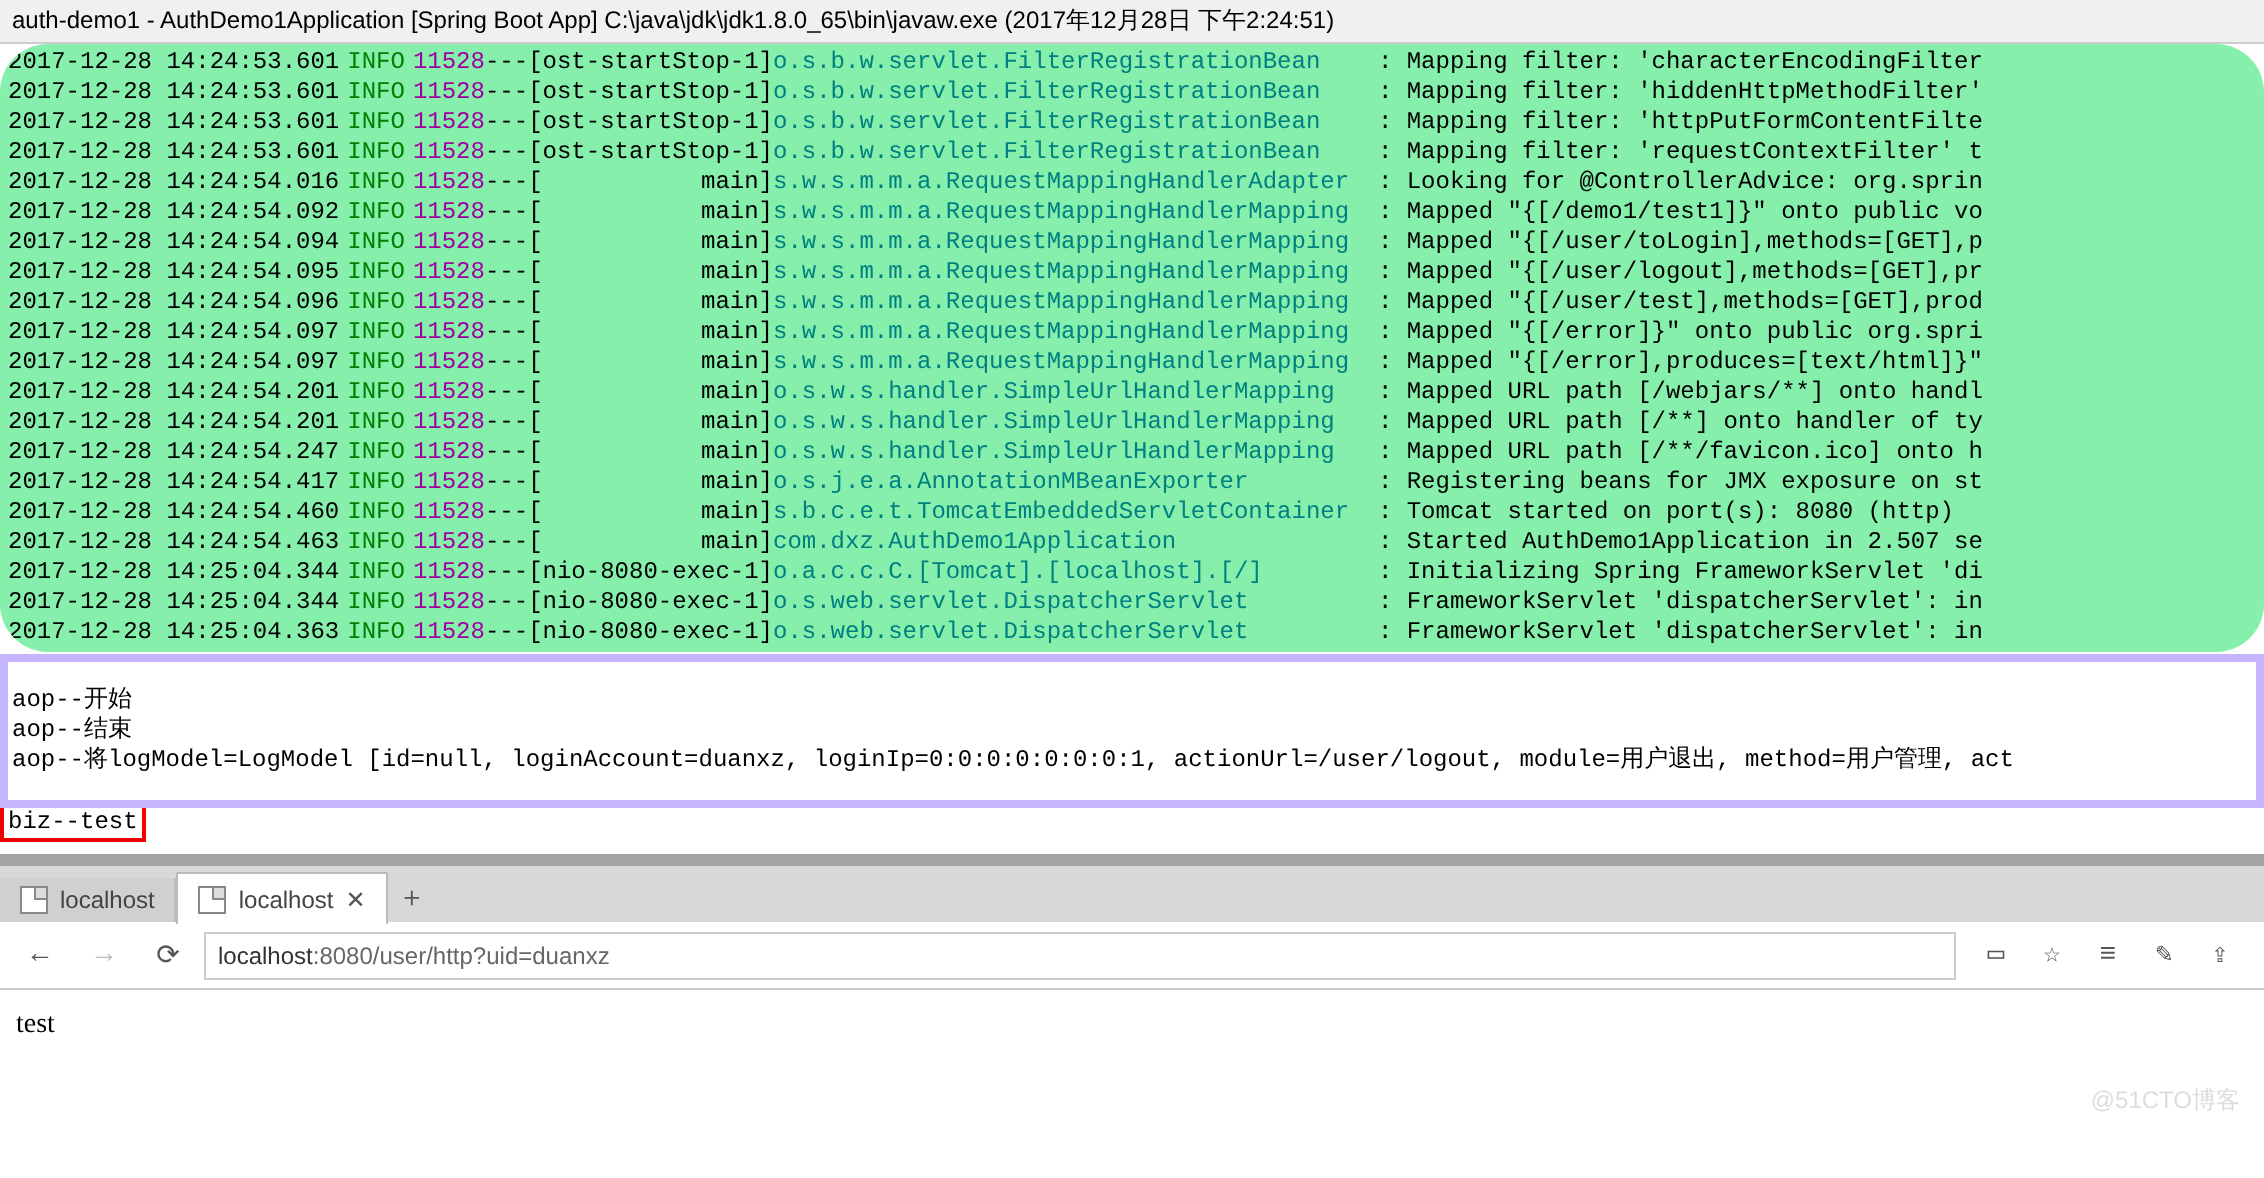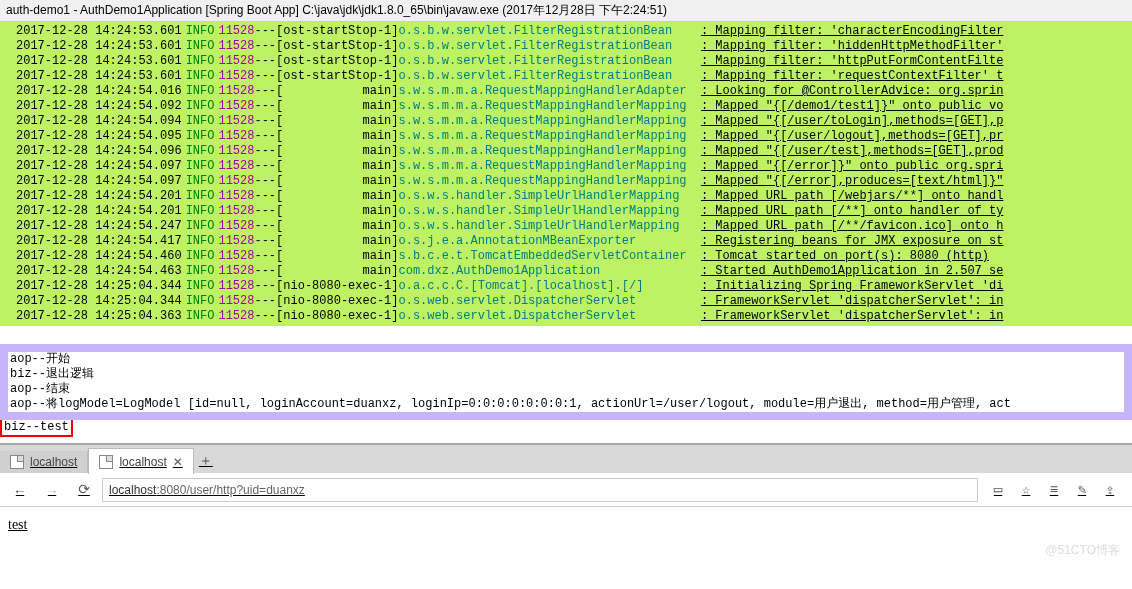--- a/index.html
+++ b/index.html
@@ -1,30 +1,30 @@
 <!DOCTYPE html>
 <html><head>
 <meta charset="utf-8">
 <style>
 * { margin:0; padding:0; box-sizing:border-box; }
 body { font-family:"Consolas","Courier New",monospace; font-size:12px; background:#fff; color:#000; width:1132px; overflow:hidden; }
 .console { background:#fff; }
 .titlebar { background:#f0f0f0; padding:2px 6px; font-family:"Segoe UI",Tahoma,sans-serif; font-size:12px; border-bottom:1px solid #ccc; }
-.log-area { background:#bef264; padding:2px 16px; line-height:15px; white-space:pre; font-family:"Consolas","Courier New",monospace; overflow:hidden; }
+.log-area { background:#86efac; padding:2px 4px; line-height:15px; white-space:pre; font-family:"Consolas","Courier New",monospace; overflow:hidden;border-radius:24px; }
 .log-row { display:flex; flex-wrap:nowrap; }
 .ts { color:#000; }
 .level { color:#008000; margin:0 4px; }
 .pid { color:#a000a0;text-align:center; }
 .sep { color:#000; }
 .thread { color:#000; }
 .logger { color:#008080; }
-.msg { color:#000;text-decoration:underline; }
-.redbox1 { border:8px solid #c4b5fd; padding:0 2px; margin-top:18px; line-height:15px; font-family:"Consolas","Courier New",monospace; font-size:12px; }
+.msg { color:#000; }
+.redbox1 { border:4px solid #c4b5fd; padding:12px 2px; margin-top:1px; line-height:15px; font-family:"Consolas","Courier New",monospace; font-size:12px; }
 .redbox2 { border:2px solid #e00; border-top:none; display:inline-block; padding:0 2px; line-height:15px; font-family:Liberation Mono, monospace; font-size:12px; }
-.browser { margin-top:6px; border-top:2px solid #a3a3a3; background:#0f766e;text-decoration:underline; }
+.browser { margin-top:6px; border-top:6px solid #a3a3a3; background:#0f766e; }
 .tabrow { display:flex; align-items:flex-end; background:#d8d8d8; height:28px; padding-top:2px; }
 .tab { display:flex; align-items:center; gap:6px; padding:4px 10px; font-family:"Segoe UI",sans-serif; font-size:12px; color:#444; }
 .tab.inactive { background:#d0d0d0; border-right:1px solid #bbb; }
 .tab.active { background:#fff; border:1px solid #bbb; border-bottom:none; position:relative; top:1px; height:26px; }
 .tab .close { color:#555; font-size:12px; cursor:pointer; }
 .newtab { width:24px; height:24px; display:flex; align-items:center; justify-content:center; color:#555; font-size:14px; cursor:pointer; }
 .pageicon { width:14px; height:14px; border:1px solid #888; background:#fff; position:relative; }
 .pageicon::after { content:""; position:absolute; top:0; right:0; width:5px; height:5px; background:#ddd; border-left:1px solid #888; border-bottom:1px solid #888; }
 .toolbar { display:flex; align-items:center; background:#fff; height:34px; border-bottom:1px solid #ccc; padding:0 6px; gap:4px; }
 .navbtn { width:28px; height:28px; display:flex; align-items:center; justify-content:center; color:#555; font-size:14px; cursor:pointer; }
@@ -37,21 +37,20 @@
 .watermark { position:absolute; right:12px; bottom:30px; color:#ddd; font-family:sans-serif; font-size:12px; }
 </style>
 </head>
 <body>
 
 <div class="console">
   <div class="titlebar">auth-demo1 - AuthDemo1Application [Spring Boot App] C:\java\jdk\jdk1.8.0_65\bin\javaw.exe (2017年12月28日 下午2:24:51)</div>
   <div class="log-area" id="log-area"><div class="log-row"><span class="ts">2017-12-28 14:24:53.601</span>  <span class="level">INFO</span> <span class="pid">11528</span> <span class="sep">---</span> <span class="thread">[ost-startStop-1]</span> <span class="logger">o.s.b.w.servlet.FilterRegistrationBean    </span> <span class="msg">: Mapping filter: 'characterEncodingFilter</span></div><div class="log-row"><span class="ts">2017-12-28 14:24:53.601</span>  <span class="level">INFO</span> <span class="pid">11528</span> <span class="sep">---</span> <span class="thread">[ost-startStop-1]</span> <span class="logger">o.s.b.w.servlet.FilterRegistrationBean    </span> <span class="msg">: Mapping filter: 'hiddenHttpMethodFilter'</span></div><div class="log-row"><span class="ts">2017-12-28 14:24:53.601</span>  <span class="level">INFO</span> <span class="pid">11528</span> <span class="sep">---</span> <span class="thread">[ost-startStop-1]</span> <span class="logger">o.s.b.w.servlet.FilterRegistrationBean    </span> <span class="msg">: Mapping filter: 'httpPutFormContentFilte</span></div><div class="log-row"><span class="ts">2017-12-28 14:24:53.601</span>  <span class="level">INFO</span> <span class="pid">11528</span> <span class="sep">---</span> <span class="thread">[ost-startStop-1]</span> <span class="logger">o.s.b.w.servlet.FilterRegistrationBean    </span> <span class="msg">: Mapping filter: 'requestContextFilter' t</span></div><div class="log-row"><span class="ts">2017-12-28 14:24:54.016</span>  <span class="level">INFO</span> <span class="pid">11528</span> <span class="sep">---</span> <span class="thread">[           main]</span> <span class="logger">s.w.s.m.m.a.RequestMappingHandlerAdapter  </span> <span class="msg">: Looking for @ControllerAdvice: org.sprin</span></div><div class="log-row"><span class="ts">2017-12-28 14:24:54.092</span>  <span class="level">INFO</span> <span class="pid">11528</span> <span class="sep">---</span> <span class="thread">[           main]</span> <span class="logger">s.w.s.m.m.a.RequestMappingHandlerMapping  </span> <span class="msg">: Mapped "{[/demo1/test1]}" onto public vo</span></div><div class="log-row"><span class="ts">2017-12-28 14:24:54.094</span>  <span class="level">INFO</span> <span class="pid">11528</span> <span class="sep">---</span> <span class="thread">[           main]</span> <span class="logger">s.w.s.m.m.a.RequestMappingHandlerMapping  </span> <span class="msg">: Mapped "{[/user/toLogin],methods=[GET],p</span></div><div class="log-row"><span class="ts">2017-12-28 14:24:54.095</span>  <span class="level">INFO</span> <span class="pid">11528</span> <span class="sep">---</span> <span class="thread">[           main]</span> <span class="logger">s.w.s.m.m.a.RequestMappingHandlerMapping  </span> <span class="msg">: Mapped "{[/user/logout],methods=[GET],pr</span></div><div class="log-row"><span class="ts">2017-12-28 14:24:54.096</span>  <span class="level">INFO</span> <span class="pid">11528</span> <span class="sep">---</span> <span class="thread">[           main]</span> <span class="logger">s.w.s.m.m.a.RequestMappingHandlerMapping  </span> <span class="msg">: Mapped "{[/user/test],methods=[GET],prod</span></div><div class="log-row"><span class="ts">2017-12-28 14:24:54.097</span>  <span class="level">INFO</span> <span class="pid">11528</span> <span class="sep">---</span> <span class="thread">[           main]</span> <span class="logger">s.w.s.m.m.a.RequestMappingHandlerMapping  </span> <span class="msg">: Mapped "{[/error]}" onto public org.spri</span></div><div class="log-row"><span class="ts">2017-12-28 14:24:54.097</span>  <span class="level">INFO</span> <span class="pid">11528</span> <span class="sep">---</span> <span class="thread">[           main]</span> <span class="logger">s.w.s.m.m.a.RequestMappingHandlerMapping  </span> <span class="msg">: Mapped "{[/error],produces=[text/html]}"</span></div><div class="log-row"><span class="ts">2017-12-28 14:24:54.201</span>  <span class="level">INFO</span> <span class="pid">11528</span> <span class="sep">---</span> <span class="thread">[           main]</span> <span class="logger">o.s.w.s.handler.SimpleUrlHandlerMapping   </span> <span class="msg">: Mapped URL path [/webjars/**] onto handl</span></div><div class="log-row"><span class="ts">2017-12-28 14:24:54.201</span>  <span class="level">INFO</span> <span class="pid">11528</span> <span class="sep">---</span> <span class="thread">[           main]</span> <span class="logger">o.s.w.s.handler.SimpleUrlHandlerMapping   </span> <span class="msg">: Mapped URL path [/**] onto handler of ty</span></div><div class="log-row"><span class="ts">2017-12-28 14:24:54.247</span>  <span class="level">INFO</span> <span class="pid">11528</span> <span class="sep">---</span> <span class="thread">[           main]</span> <span class="logger">o.s.w.s.handler.SimpleUrlHandlerMapping   </span> <span class="msg">: Mapped URL path [/**/favicon.ico] onto h</span></div><div class="log-row"><span class="ts">2017-12-28 14:24:54.417</span>  <span class="level">INFO</span> <span class="pid">11528</span> <span class="sep">---</span> <span class="thread">[           main]</span> <span class="logger">o.s.j.e.a.AnnotationMBeanExporter         </span> <span class="msg">: Registering beans for JMX exposure on st</span></div><div class="log-row"><span class="ts">2017-12-28 14:24:54.460</span>  <span class="level">INFO</span> <span class="pid">11528</span> <span class="sep">---</span> <span class="thread">[           main]</span> <span class="logger">s.b.c.e.t.TomcatEmbeddedServletContainer  </span> <span class="msg">: Tomcat started on port(s): 8080 (http)</span></div><div class="log-row"><span class="ts">2017-12-28 14:24:54.463</span>  <span class="level">INFO</span> <span class="pid">11528</span> <span class="sep">---</span> <span class="thread">[           main]</span> <span class="logger">com.dxz.AuthDemo1Application              </span> <span class="msg">: Started AuthDemo1Application in 2.507 se</span></div><div class="log-row"><span class="ts">2017-12-28 14:25:04.344</span>  <span class="level">INFO</span> <span class="pid">11528</span> <span class="sep">---</span> <span class="thread">[nio-8080-exec-1]</span> <span class="logger">o.a.c.c.C.[Tomcat].[localhost].[/]        </span> <span class="msg">: Initializing Spring FrameworkServlet 'di</span></div><div class="log-row"><span class="ts">2017-12-28 14:25:04.344</span>  <span class="level">INFO</span> <span class="pid">11528</span> <span class="sep">---</span> <span class="thread">[nio-8080-exec-1]</span> <span class="logger">o.s.web.servlet.DispatcherServlet         </span> <span class="msg">: FrameworkServlet 'dispatcherServlet': in</span></div><div class="log-row"><span class="ts">2017-12-28 14:25:04.363</span>  <span class="level">INFO</span> <span class="pid">11528</span> <span class="sep">---</span> <span class="thread">[nio-8080-exec-1]</span> <span class="logger">o.s.web.servlet.DispatcherServlet         </span> <span class="msg">: FrameworkServlet 'dispatcherServlet': in</span></div></div>
   <div class="redbox1" id="redbox1">
       <div>aop--开始</div>
-      <div>biz--退出逻辑</div>
       <div>aop--结束</div>
       <div>aop--将logModel=LogModel [id=null, loginAccount=duanxz, loginIp=0:0:0:0:0:0:0:1, actionUrl=/user/logout, module=用户退出, method=用户管理, act</div>
     </div>
   <div class="redbox2">biz--test</div>
 </div>
 
 <div class="browser">
   <div class="tabrow">
     <div class="tab inactive">
       <span class="pageicon"></span>

